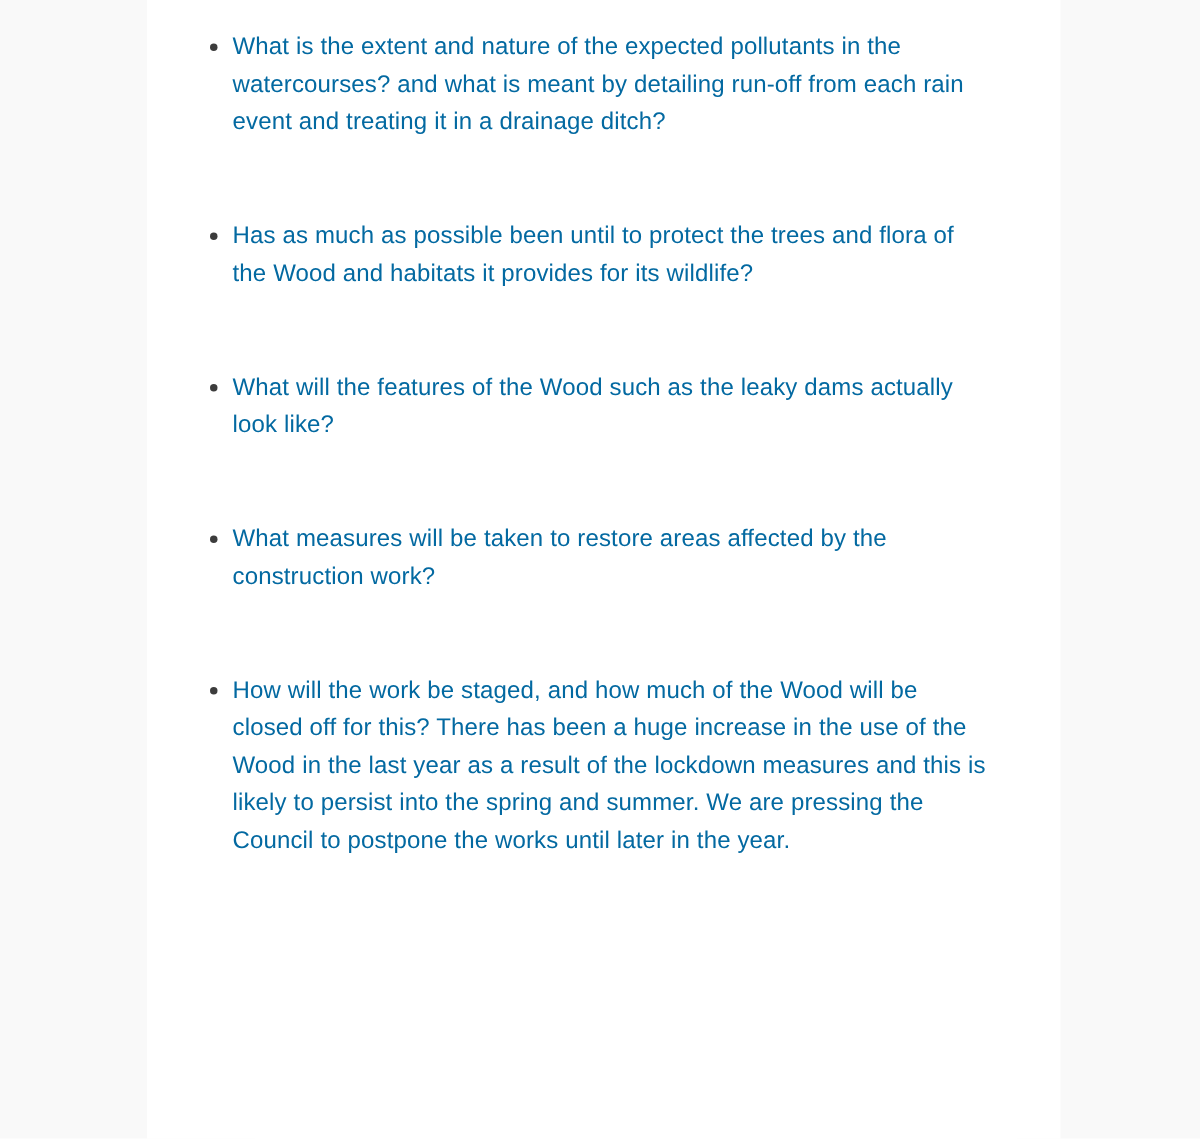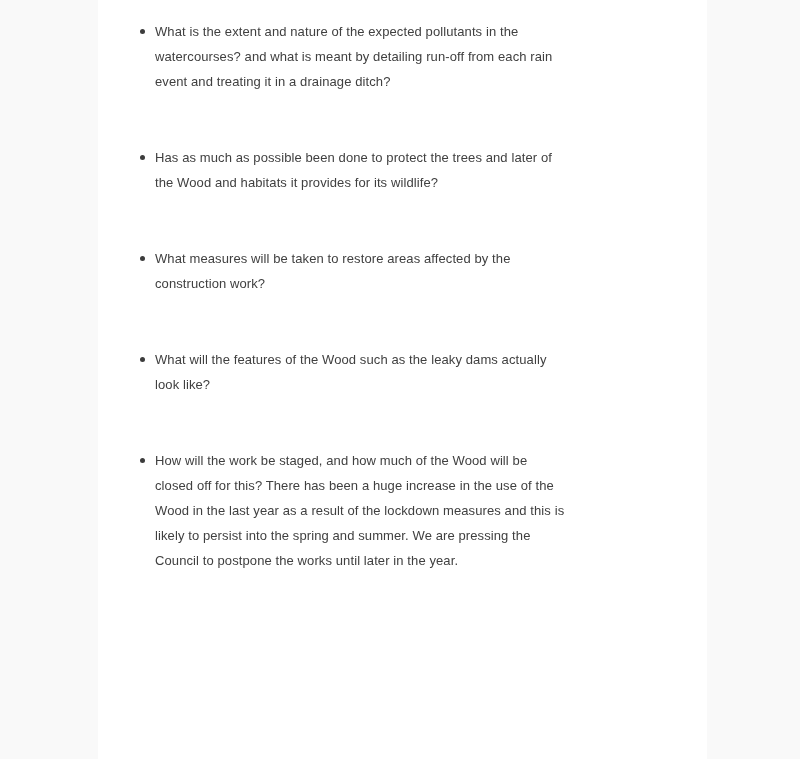--- a/index.html
+++ b/index.html
@@ -26,23 +26,23 @@
   }
   ul.questions-list {
     list-style: none;
     margin: 0;
     padding: 0 0 0 57px;
   }
   ul.questions-list li {
     position: relative;
     max-width: 536px;
     margin: 0 0 51px 0;
-    font-size: 13px;
+    font-size: 16px;
     line-height: 25px;
-    color: #404040;
+    color: #0369a1;
     letter-spacing: 0.1px;
   }
   .bullet-dot {
     position: absolute;
     left: -15px;
     top: 10px;
     width: 5px;
     height: 5px;
     border-radius: 50%;
     background: #3c3c3c;
@@ -59,32 +59,32 @@
 <div class="content-area">
   <ul class="questions-list">
     <li>
       <span class="bullet-dot"></span>
       <span class="li-text">What is the extent and nature of the expected pollutants in the
 watercourses? and what is meant by detailing run-off from each rain
 event and treating it in a drainage ditch?</span>
     </li>
     <li>
       <span class="bullet-dot"></span>
-      <span class="li-text">Has as much as possible been done to protect the trees and later of
+      <span class="li-text">Has as much as possible been until to protect the trees and flora of
 the Wood and habitats it provides for its wildlife?</span>
+    </li>
+    <li>
+      <span class="bullet-dot"></span>
+      <span class="li-text">What will the features of the Wood such as the leaky dams actually
+look like?</span>
     </li>
     <li>
       <span class="bullet-dot"></span>
       <span class="li-text">What measures will be taken to restore areas affected by the
 construction work?</span>
-    </li>
-    <li>
-      <span class="bullet-dot"></span>
-      <span class="li-text">What will the features of the Wood such as the leaky dams actually
-look like?</span>
     </li>
     <li>
       <span class="bullet-dot"></span>
       <span class="li-text">How will the work be staged, and how much of the Wood will be
 closed off for this? There has been a huge increase in the use of the
 Wood in the last year as a result of the lockdown measures and this is
 likely to persist into the spring and summer. We are pressing the
 Council to postpone the works until later in the year.</span>
     </li>
   </ul>

